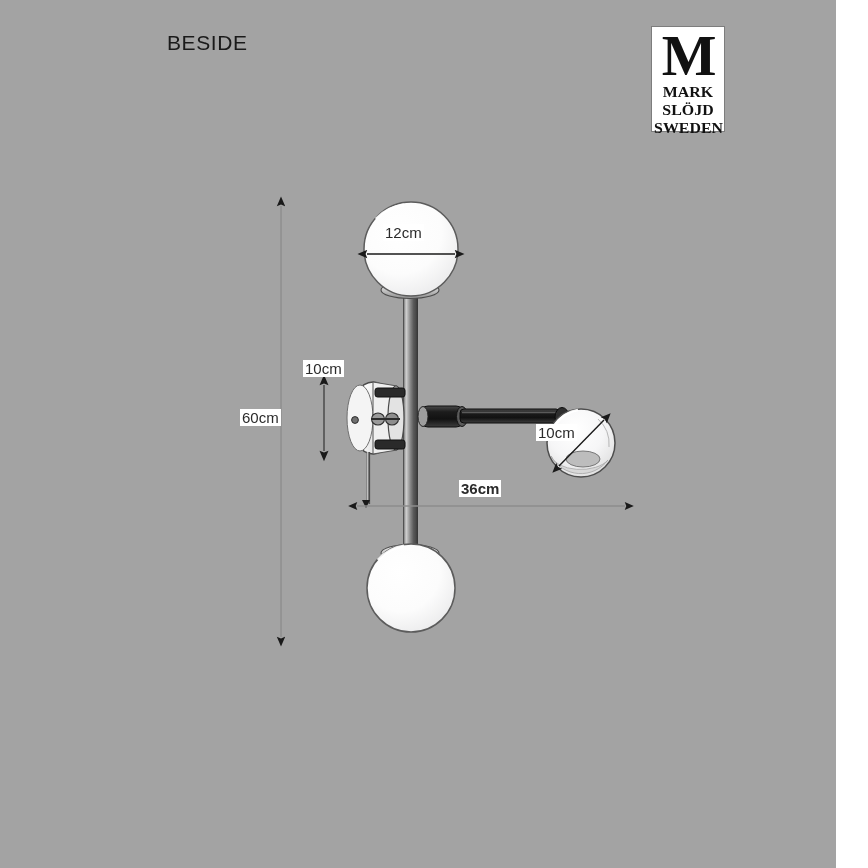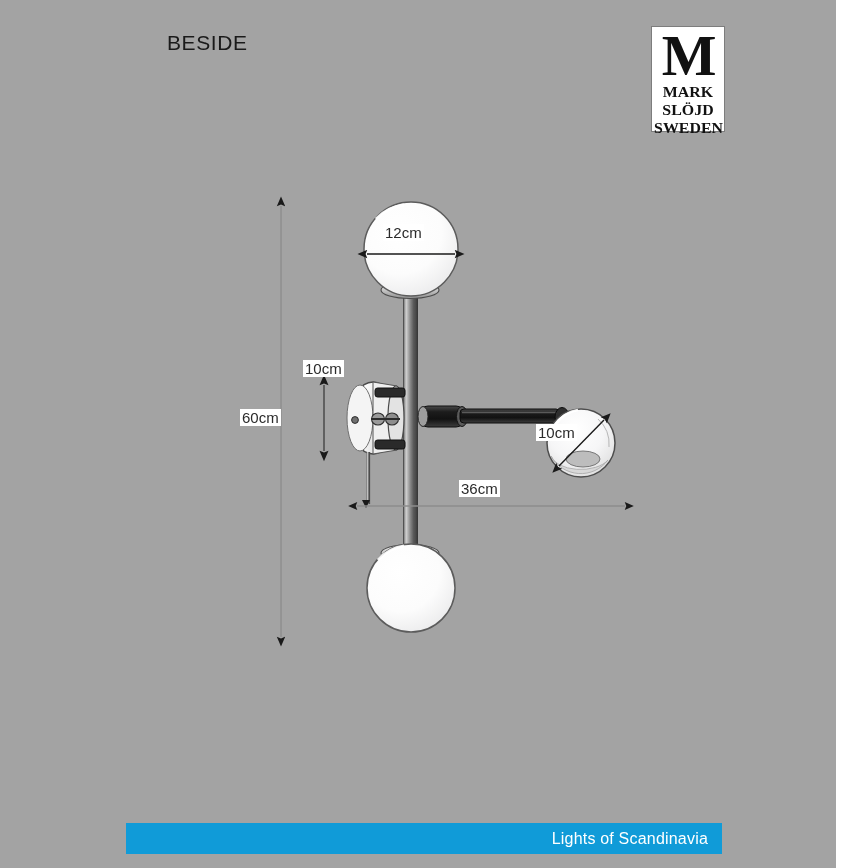--- a/index.html
+++ b/index.html
@@ -92,21 +92,21 @@
     font-family: "Liberation Sans", sans-serif;
     font-size: 15px;
     color: #2b2b2b;
     white-space: nowrap;
     background: #ffffff;
     padding: 0 2px;
   }
   #dim-60 { left: 228px; top: 409px; margin-left: 12px; }
   #dim-10-left { left: 303px; top: 360px; }
   #dim-12 { left: 383px; top: 224px; }
-  #dim-36 { left: 459px; top: 480px; }
+  #dim-36 { left: 459px; top: 480px; font-weight: bold; }
   #dim-10-right { left: 536px; top: 424px; }
 
   
   #footer-bar {
     position: absolute;
     left: 126px;
     top: 823px;
     width: 596px;
     height: 31px;
     background: #109bd8;
@@ -273,17 +273,14 @@
   <div class="dim-label" id="dim-60">60cm</div>
 
   <div class="dim-label" id="dim-10-left">10cm</div>
 
   <div class="dim-label" id="dim-12">12cm</div>
 
   <div class="dim-label" id="dim-36">36cm</div>
 
   <div class="dim-label" id="dim-10-right">10cm</div>
 
-  <div id="footer-bar">
-    <div id="footer-text">Lights of Scandinavia</div>
-  </div>
 
 </div>
 
 </body></html>

